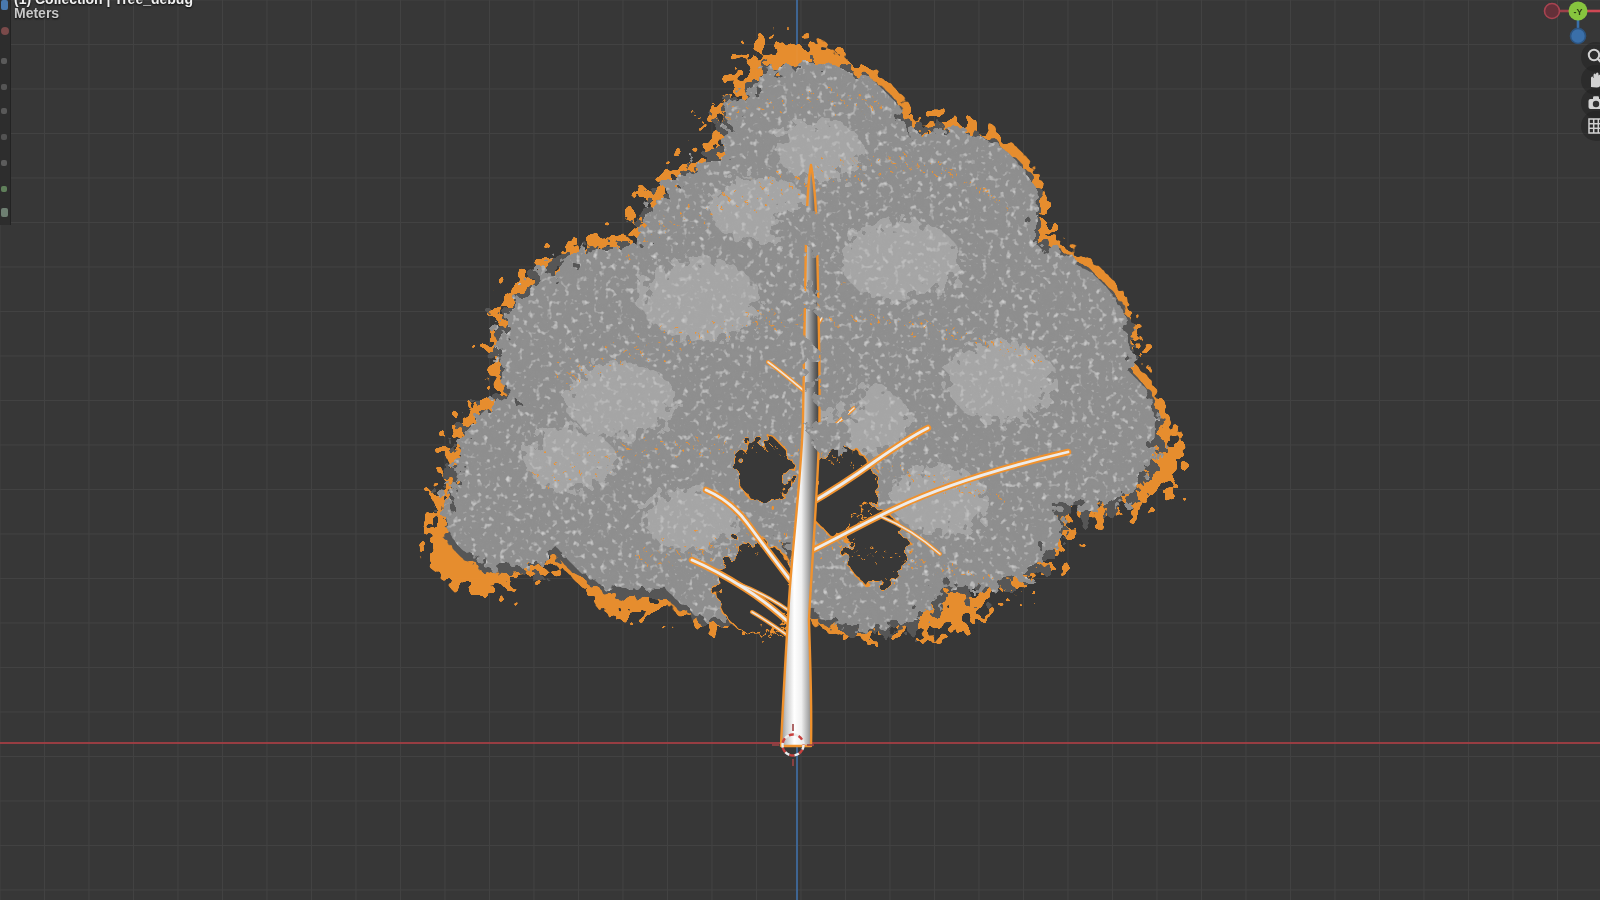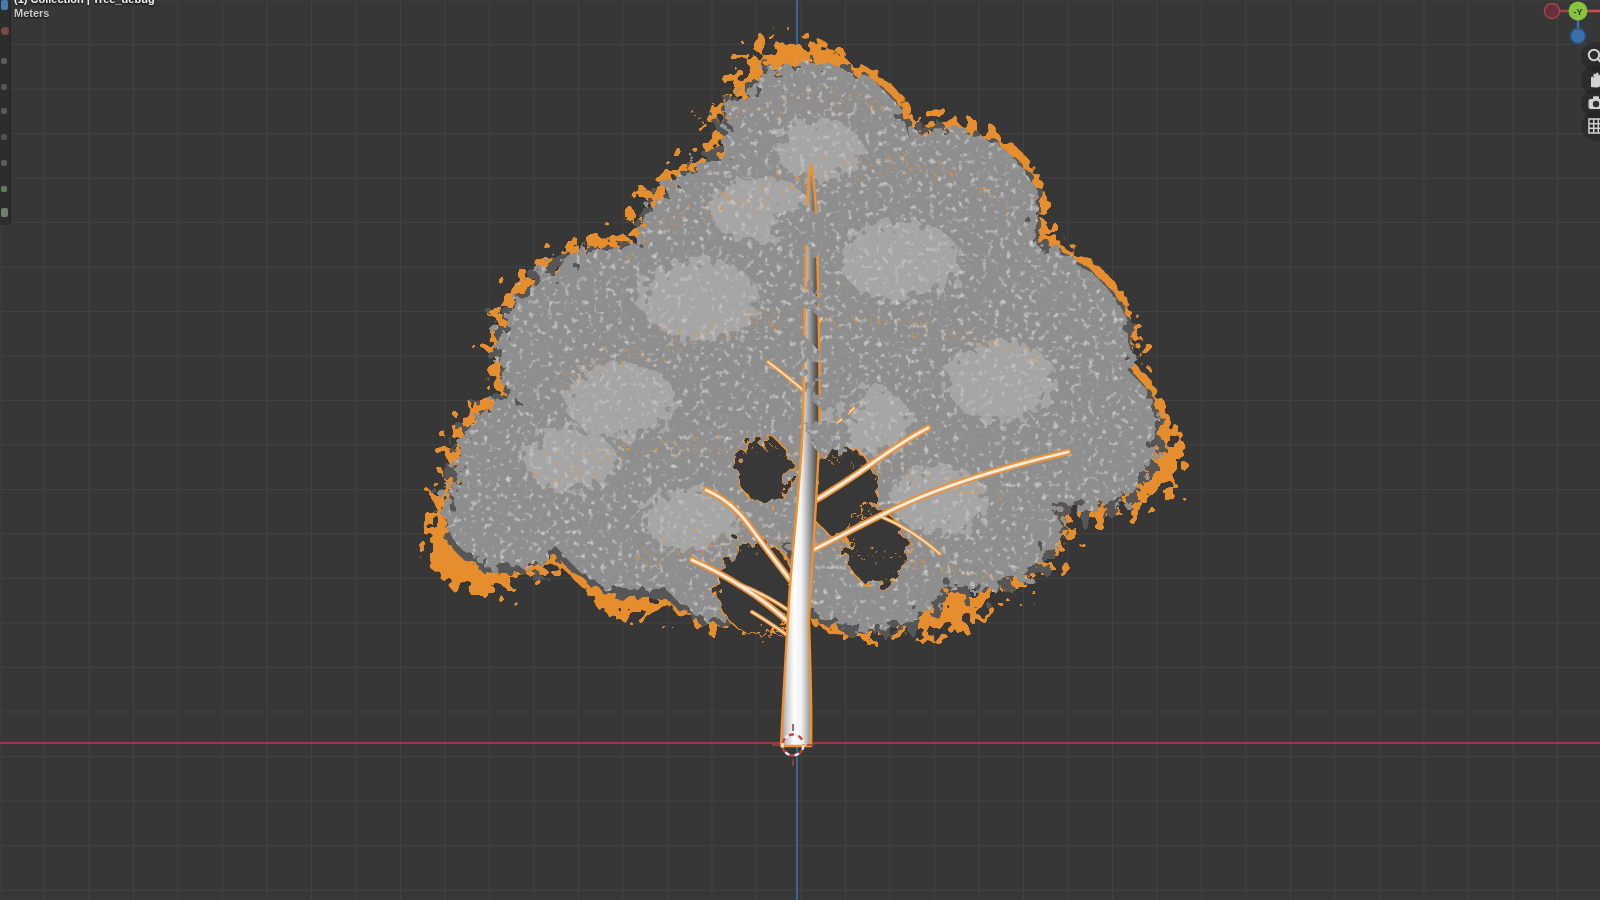--- a/index.html
+++ b/index.html
@@ -15,21 +15,21 @@
     position:absolute; inset:0;
     background-image:
       linear-gradient(to right, var(--grid) 1px, transparent 1px),
       linear-gradient(to bottom, var(--grid) 1px, transparent 1px);
     background-size:44.5px 44.5px;
     background-position:-0.5px -0.5px;
   }
   .axis-x{position:absolute; left:0; width:1600px; top:742px; height:2px; background:var(--axis-x); opacity:.9;}
   .axis-z{position:absolute; top:0; height:900px; left:796px; width:2px; background:var(--axis-z); opacity:.9;}
   .tree-svg{position:absolute; left:0; top:0;}
-  .hud-text{position:absolute; color:var(--text); font-size:11px; line-height:12px;
+  .hud-text{position:absolute; color:var(--text); font-size:14px; line-height:12px;
     text-shadow:0 1px 2px rgba(0,0,0,.85); white-space:nowrap; user-select:none;}
   #hud-line1{left:14px; top:-7px; font-weight:bold; color:#f0f0f0;}
   #hud-line2{left:14px; top:7px; color:#c9c9c9; font-weight:bold;}
   .toolbar-sliver{position:absolute; left:0; top:0; width:10px; height:225px; background:#2d2d2d;
     border-right:1px solid #232323;}
   .toolbar-sliver .frag{position:absolute; left:1px; border-radius:2px;}
   .nav-stack{position:absolute; right:-15px; top:42px; width:34px;}
   .nav-btn{width:30px; height:30px; border-radius:50%; background:rgba(30,30,30,.45);
     margin:0 0 -7px 0; display:flex; align-items:center; justify-content:center;}
   .nav-btn svg{display:block;}

